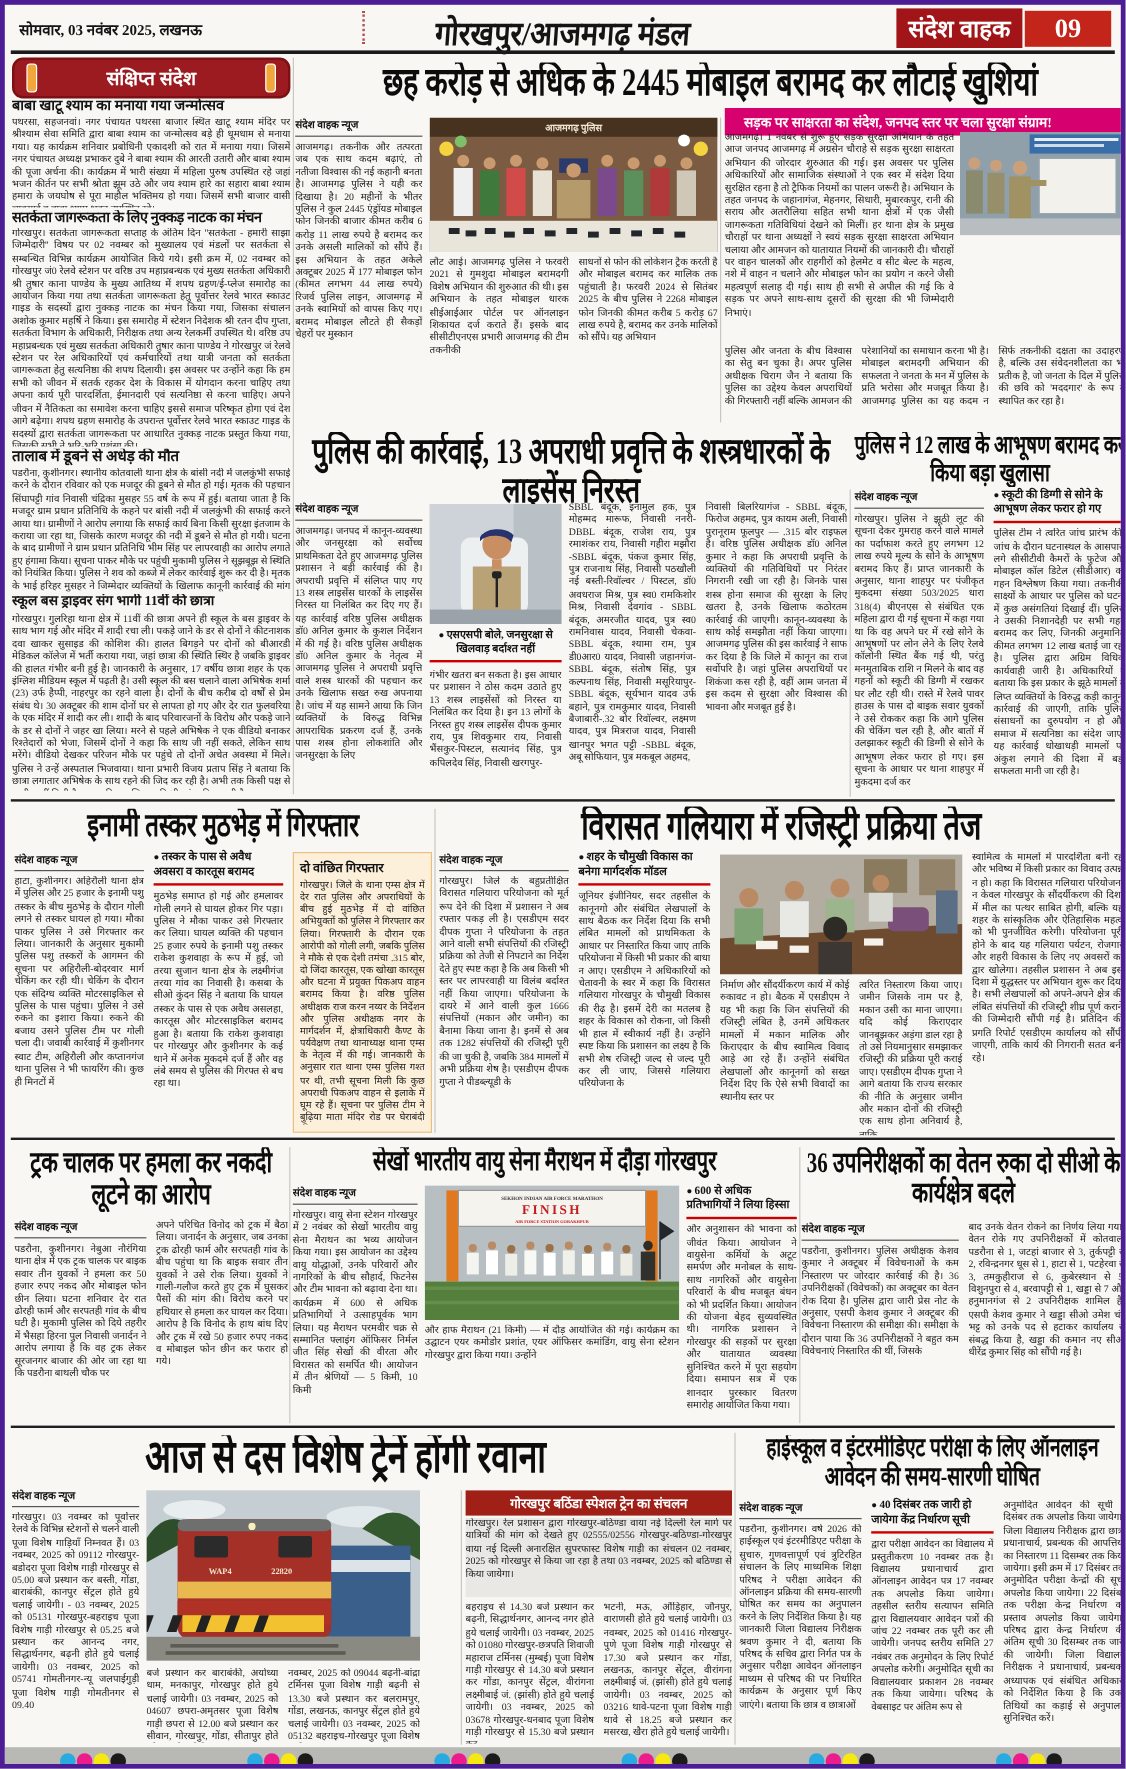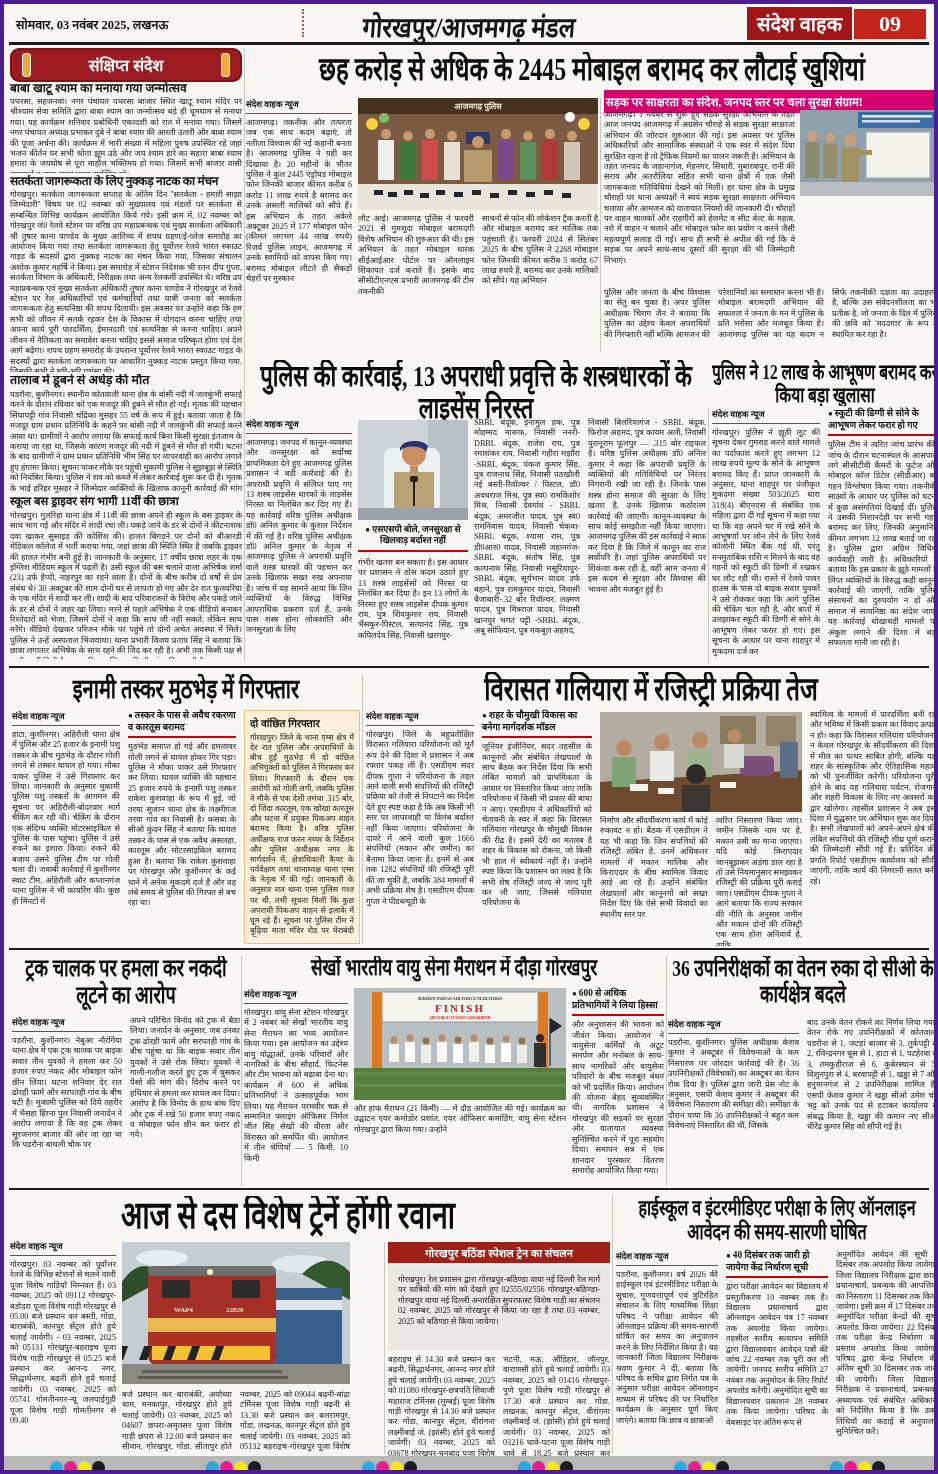--- a/index.html
+++ b/index.html
@@ -21,23 +21,23 @@
   .briefbox .orn{position:absolute;top:3px;bottom:3px;width:7px;background:#f2a73b;border:1px solid #fff;border-radius:3px;}
   .orn-l{left:10px;} .orn-r{right:10px;}
   .bhead{font-weight:800;line-height:1.1;white-space:nowrap;overflow:hidden;}
   
   .txt{font-size:8.2px;line-height:1.27;text-align:justify;overflow:hidden;color:#1d1d1d;}
   .byline{font-weight:bold;font-size:8.6px;border-bottom:1px solid #555;padding-bottom:3px;margin-bottom:4px;white-space:nowrap;overflow:hidden;}
   .subhead{font-weight:bold;font-size:9.3px;line-height:1.25;border-bottom:2px solid #cc0000;padding-bottom:3px;margin-bottom:4px;}
   .subhead::before{content:"● ";font-size:8px;}
   .headline{font-weight:800;text-align:center;line-height:1.1;color:#0c0c0c;overflow:hidden;}
   .squash{transform:scaleY(1.35);transform-origin:center top;}
-  .magbar{background:#d6006e;color:#fff;font-weight:800;font-size:11.5px;padding:4px 2px;white-space:nowrap;overflow:hidden;}
+  .magbar{background:#d6006e;color:#fff;font-weight:800;font-size:11.5px;padding:4px 16px;white-space:nowrap;overflow:hidden;}
   .redbar{background:#a02018;color:#fff;font-weight:800;font-size:11px;text-align:center;padding:3px 2px;white-space:nowrap;overflow:hidden;}
-  .shade{background:#e9e8e4;padding:10px;}
+  .shade{background:#e9e8e4;padding:0;}
   .wantedbox{background:#fdf0db;border:1px solid #edbf7d;padding:5px;overflow:hidden;}
   .wantedbox .whead{font-weight:800;font-size:10.5px;margin-bottom:3px;}
   .caption{font-weight:bold;font-size:9px;text-align:center;line-height:1.25;border-bottom:2px solid #cc0000;padding-bottom:3px;}
   .caption::before{content:"● ";font-size:8px;}
   .photo{overflow:hidden;background:#ccc;}
   .photo svg{display:block;width:100%;height:100%;}
   .cols2{display:flex;gap:8px;} .cols2>div{flex:1;}
   .cols3{display:flex;gap:8px;} .cols3>div{flex:1;}
   .multicol3{column-count:3;column-gap:8px;}
   
@@ -216,21 +216,21 @@
 
   <div class="abs bandrule" style="left:5px;right:5px;top:662px;"></div>
 
   <div class="abs headline squash" style="left:8px;top:670px;width:348px;font-size:20px;white-space:nowrap;">इनामी तस्कर मुठभेड़ में गिरफ्तार</div>
   <div class="abs" style="left:8px;top:706px;width:348px;height:234px;">
     <div class="abs" style="left:0;top:0;width:108px;height:234px;">
       <div class="byline">संदेश वाहक न्यूज</div>
       <div class="txt" style="height:210px;">हाटा, कुशीनगर। अहिरौली थाना क्षेत्र में पुलिस और 25 हजार के इनामी पशु तस्कर के बीच मुठभेड़ के दौरान गोली लगने से तस्कर घायल हो गया। मौका पाकर पुलिस ने उसे गिरफ्तार कर लिया। जानकारी के अनुसार मुकामी पुलिस पशु तस्करों के आगमन की सूचना पर अहिरौली-बोदरवार मार्ग चेकिंग कर रही थी। चेकिंग के दौरान एक संदिग्ध व्यक्ति मोटरसाइकिल से पुलिस के पास पहुंचा। पुलिस ने उसे रुकने का इशारा किया। रुकने की बजाय उसने पुलिस टीम पर गोली चला दी। जवाबी कार्रवाई में कुशीनगर स्वाट टीम, अहिरौली और कप्तानगंज थाना पुलिस ने भी फायरिंग की। कुछ ही मिनटों में</div>
     </div>
     <div class="abs" style="left:116px;top:0;width:108px;height:234px;">
-      <div class="subhead">तस्कर के पास से अवैध रकरणा व कारतूस बरामद</div>
+      <div class="subhead">तस्कर के पास से अवैध अवसरा व कारतूस बरामद</div>
       <div class="txt" style="height:198px;">मुठभेड़ समाप्त हो गई और हमलावर गोली लगने से घायल होकर गिर पड़ा। पुलिस ने मौका पाकर उसे गिरफ्तार कर लिया। घायल व्यक्ति की पहचान 25 हजार रुपये के इनामी पशु तस्कर राकेश कुशवाहा के रूप में हुई, जो तरया सुजान थाना क्षेत्र के लक्ष्मीगंज तरया गांव का निवासी है। कसबा के सीओ कुंदन सिंह ने बताया कि घायल तस्कर के पास से एक अवैध असलहा, कारतूस और मोटरसाइकिल बरामद हुआ है। बताया कि राकेश कुशवाहा पर गोरखपुर और कुशीनगर के कई थाने में अनेक मुकदमे दर्ज हैं और वह लंबे समय से पुलिस की गिरफ्त से बच रहा था।</div>
     </div>
     <div class="abs wantedbox" style="left:232px;top:0;width:116px;height:234px;">
       <div class="whead">दो वांछित गिरफ्तार</div>
       <div class="txt" style="font-size:8px;height:204px;">गोरखपुर। जिले के थाना एम्स क्षेत्र में देर रात पुलिस और अपराधियों के बीच हुई मुठभेड़ में दो वांछित अभियुक्तों को पुलिस ने गिरफ्तार कर लिया। गिरफ्तारी के दौरान एक आरोपी को गोली लगी, जबकि पुलिस ने मौके से एक देशी तमंचा .315 बोर, दो जिंदा कारतूस, एक खोखा कारतूस और घटना में प्रयुक्त पिकअप वाहन बरामद किया है। वरिष्ठ पुलिस अधीक्षक राज करन नय्यर के निर्देशन और पुलिस अधीक्षक नगर के मार्गदर्शन में, क्षेत्राधिकारी कैण्ट के पर्यवेक्षण तथा थानाध्यक्ष थाना एम्स के नेतृत्व में की गई। जानकारी के अनुसार रात थाना एम्स पुलिस गश्त पर थी, तभी सूचना मिली कि कुछ अपराधी पिकअप वाहन से इलाके में घूम रहे हैं। सूचना पर पुलिस टीम ने बुढ़िया माता मंदिर रोड पर घेराबंदी की।</div>
     </div>
   </div>
 
   <div class="abs vline" style="left:358px;top:670px;height:270px;"></div>
 

